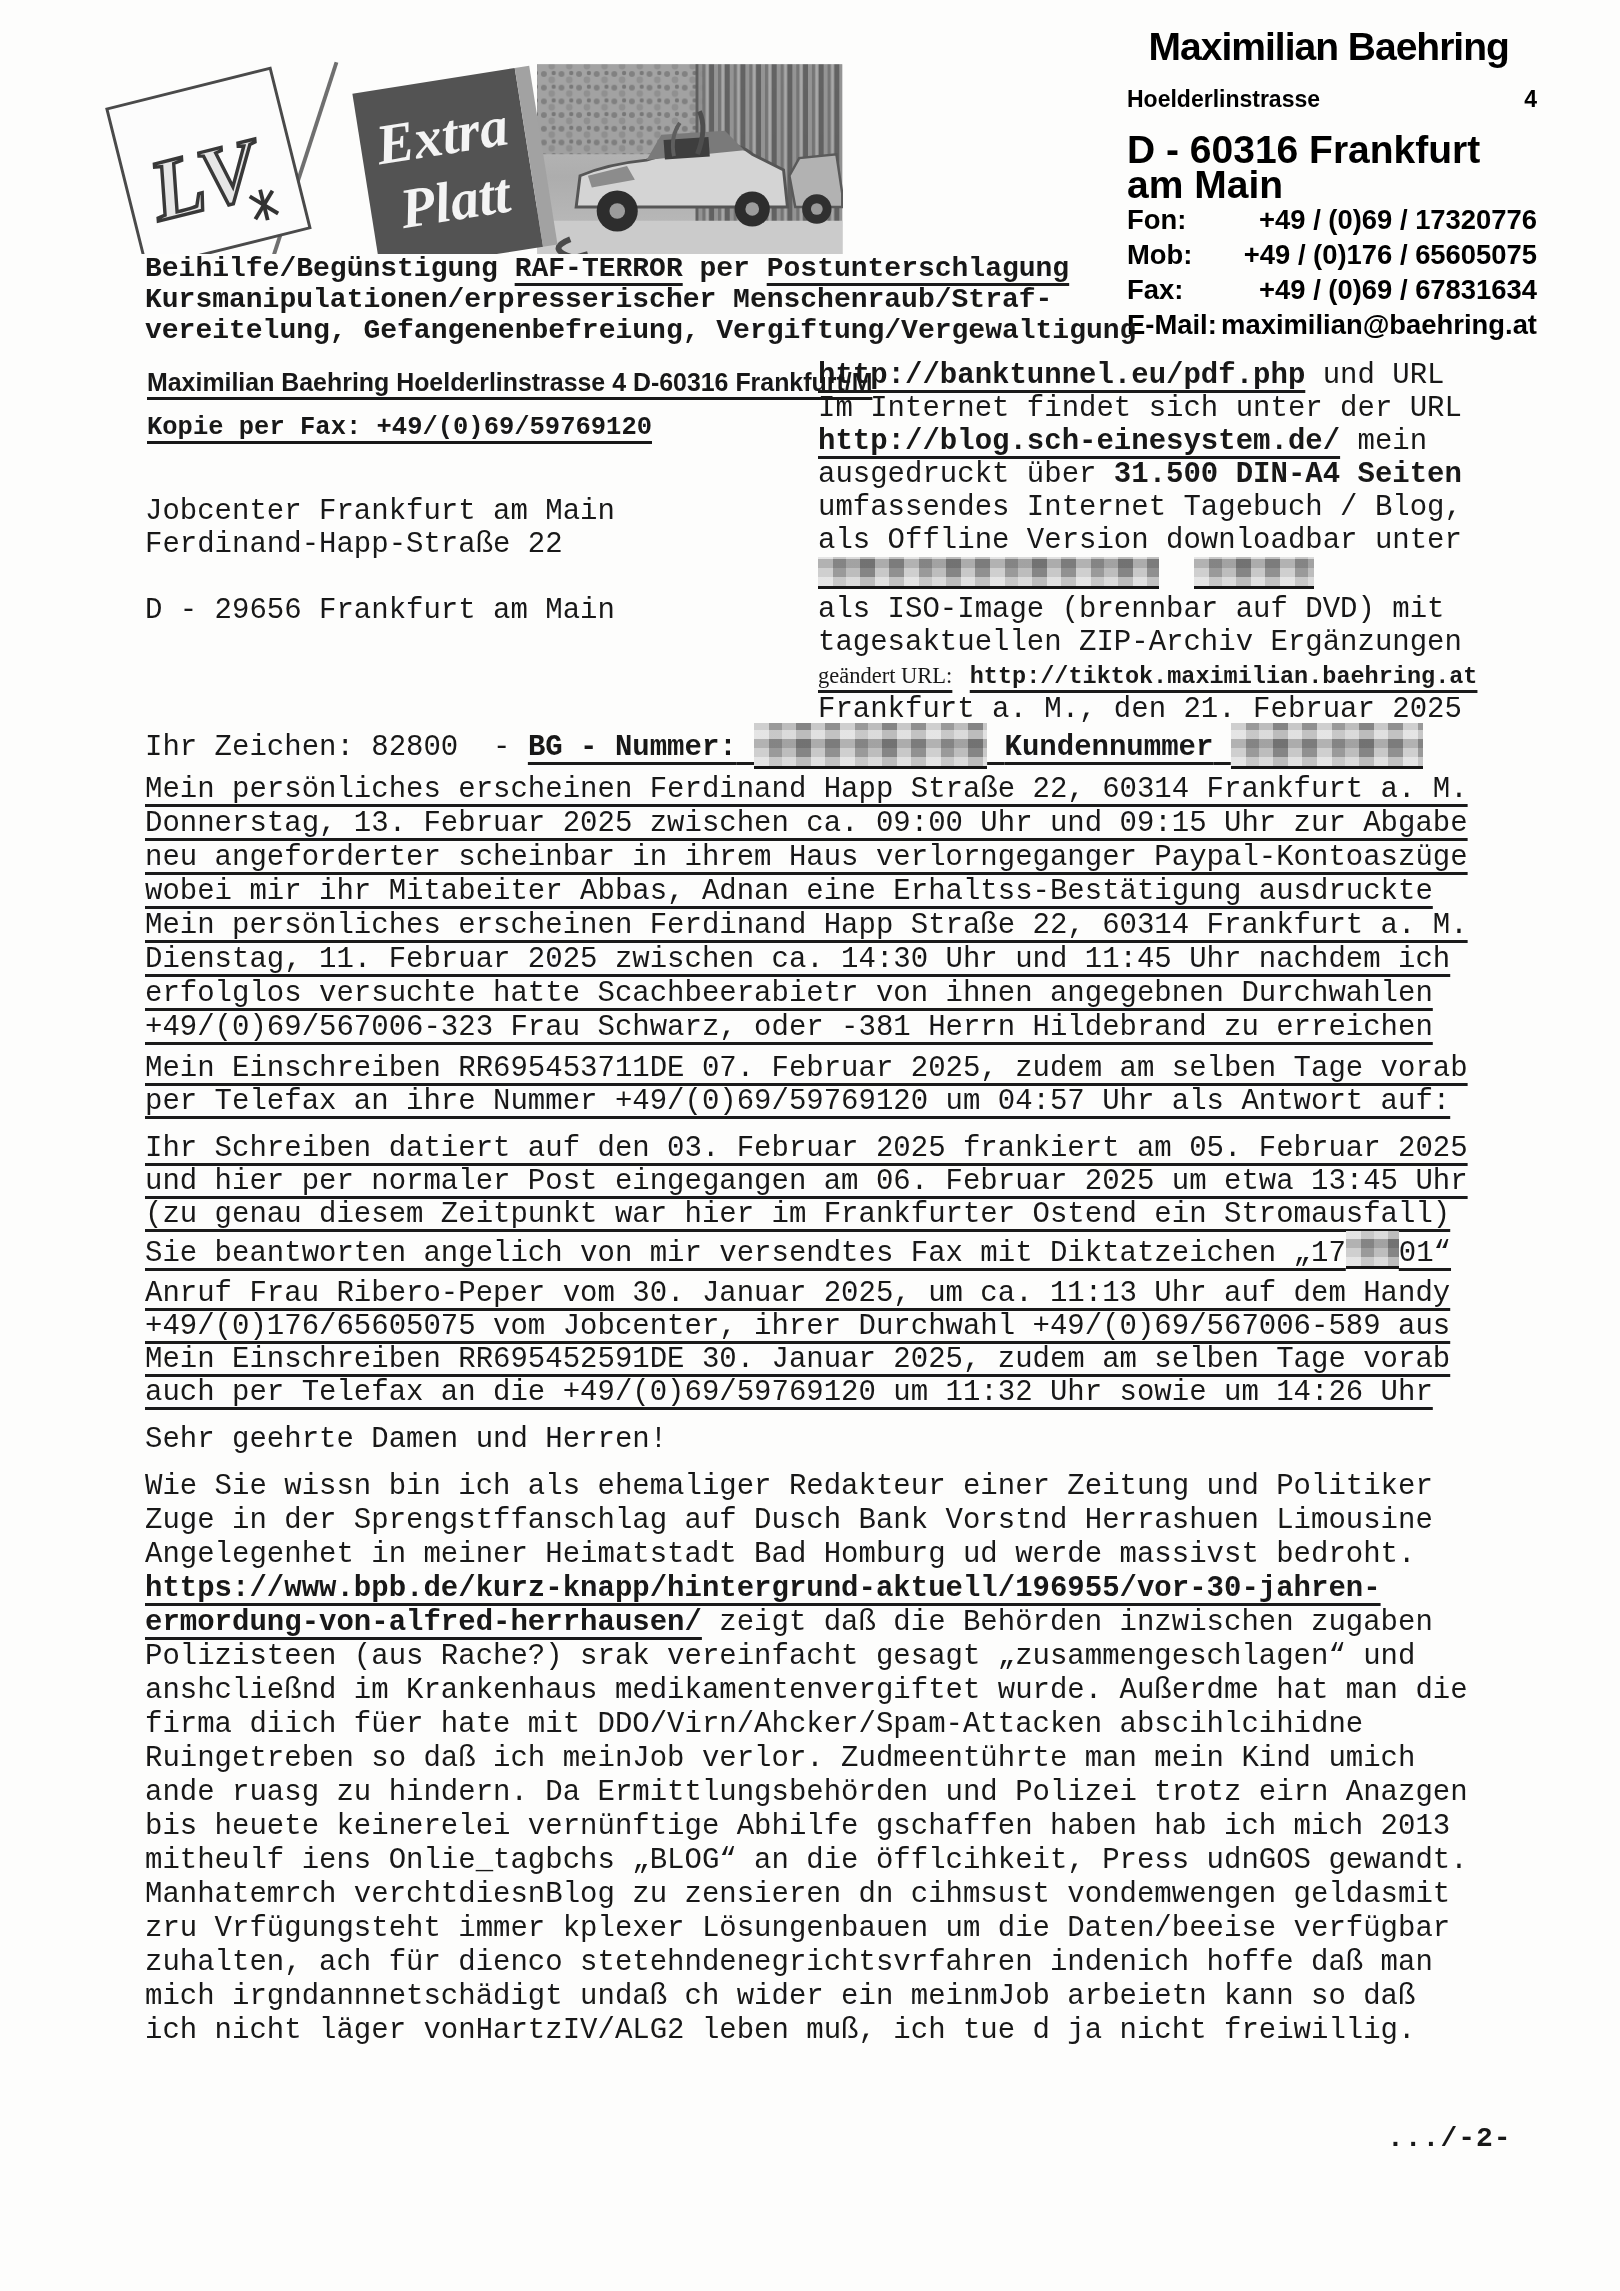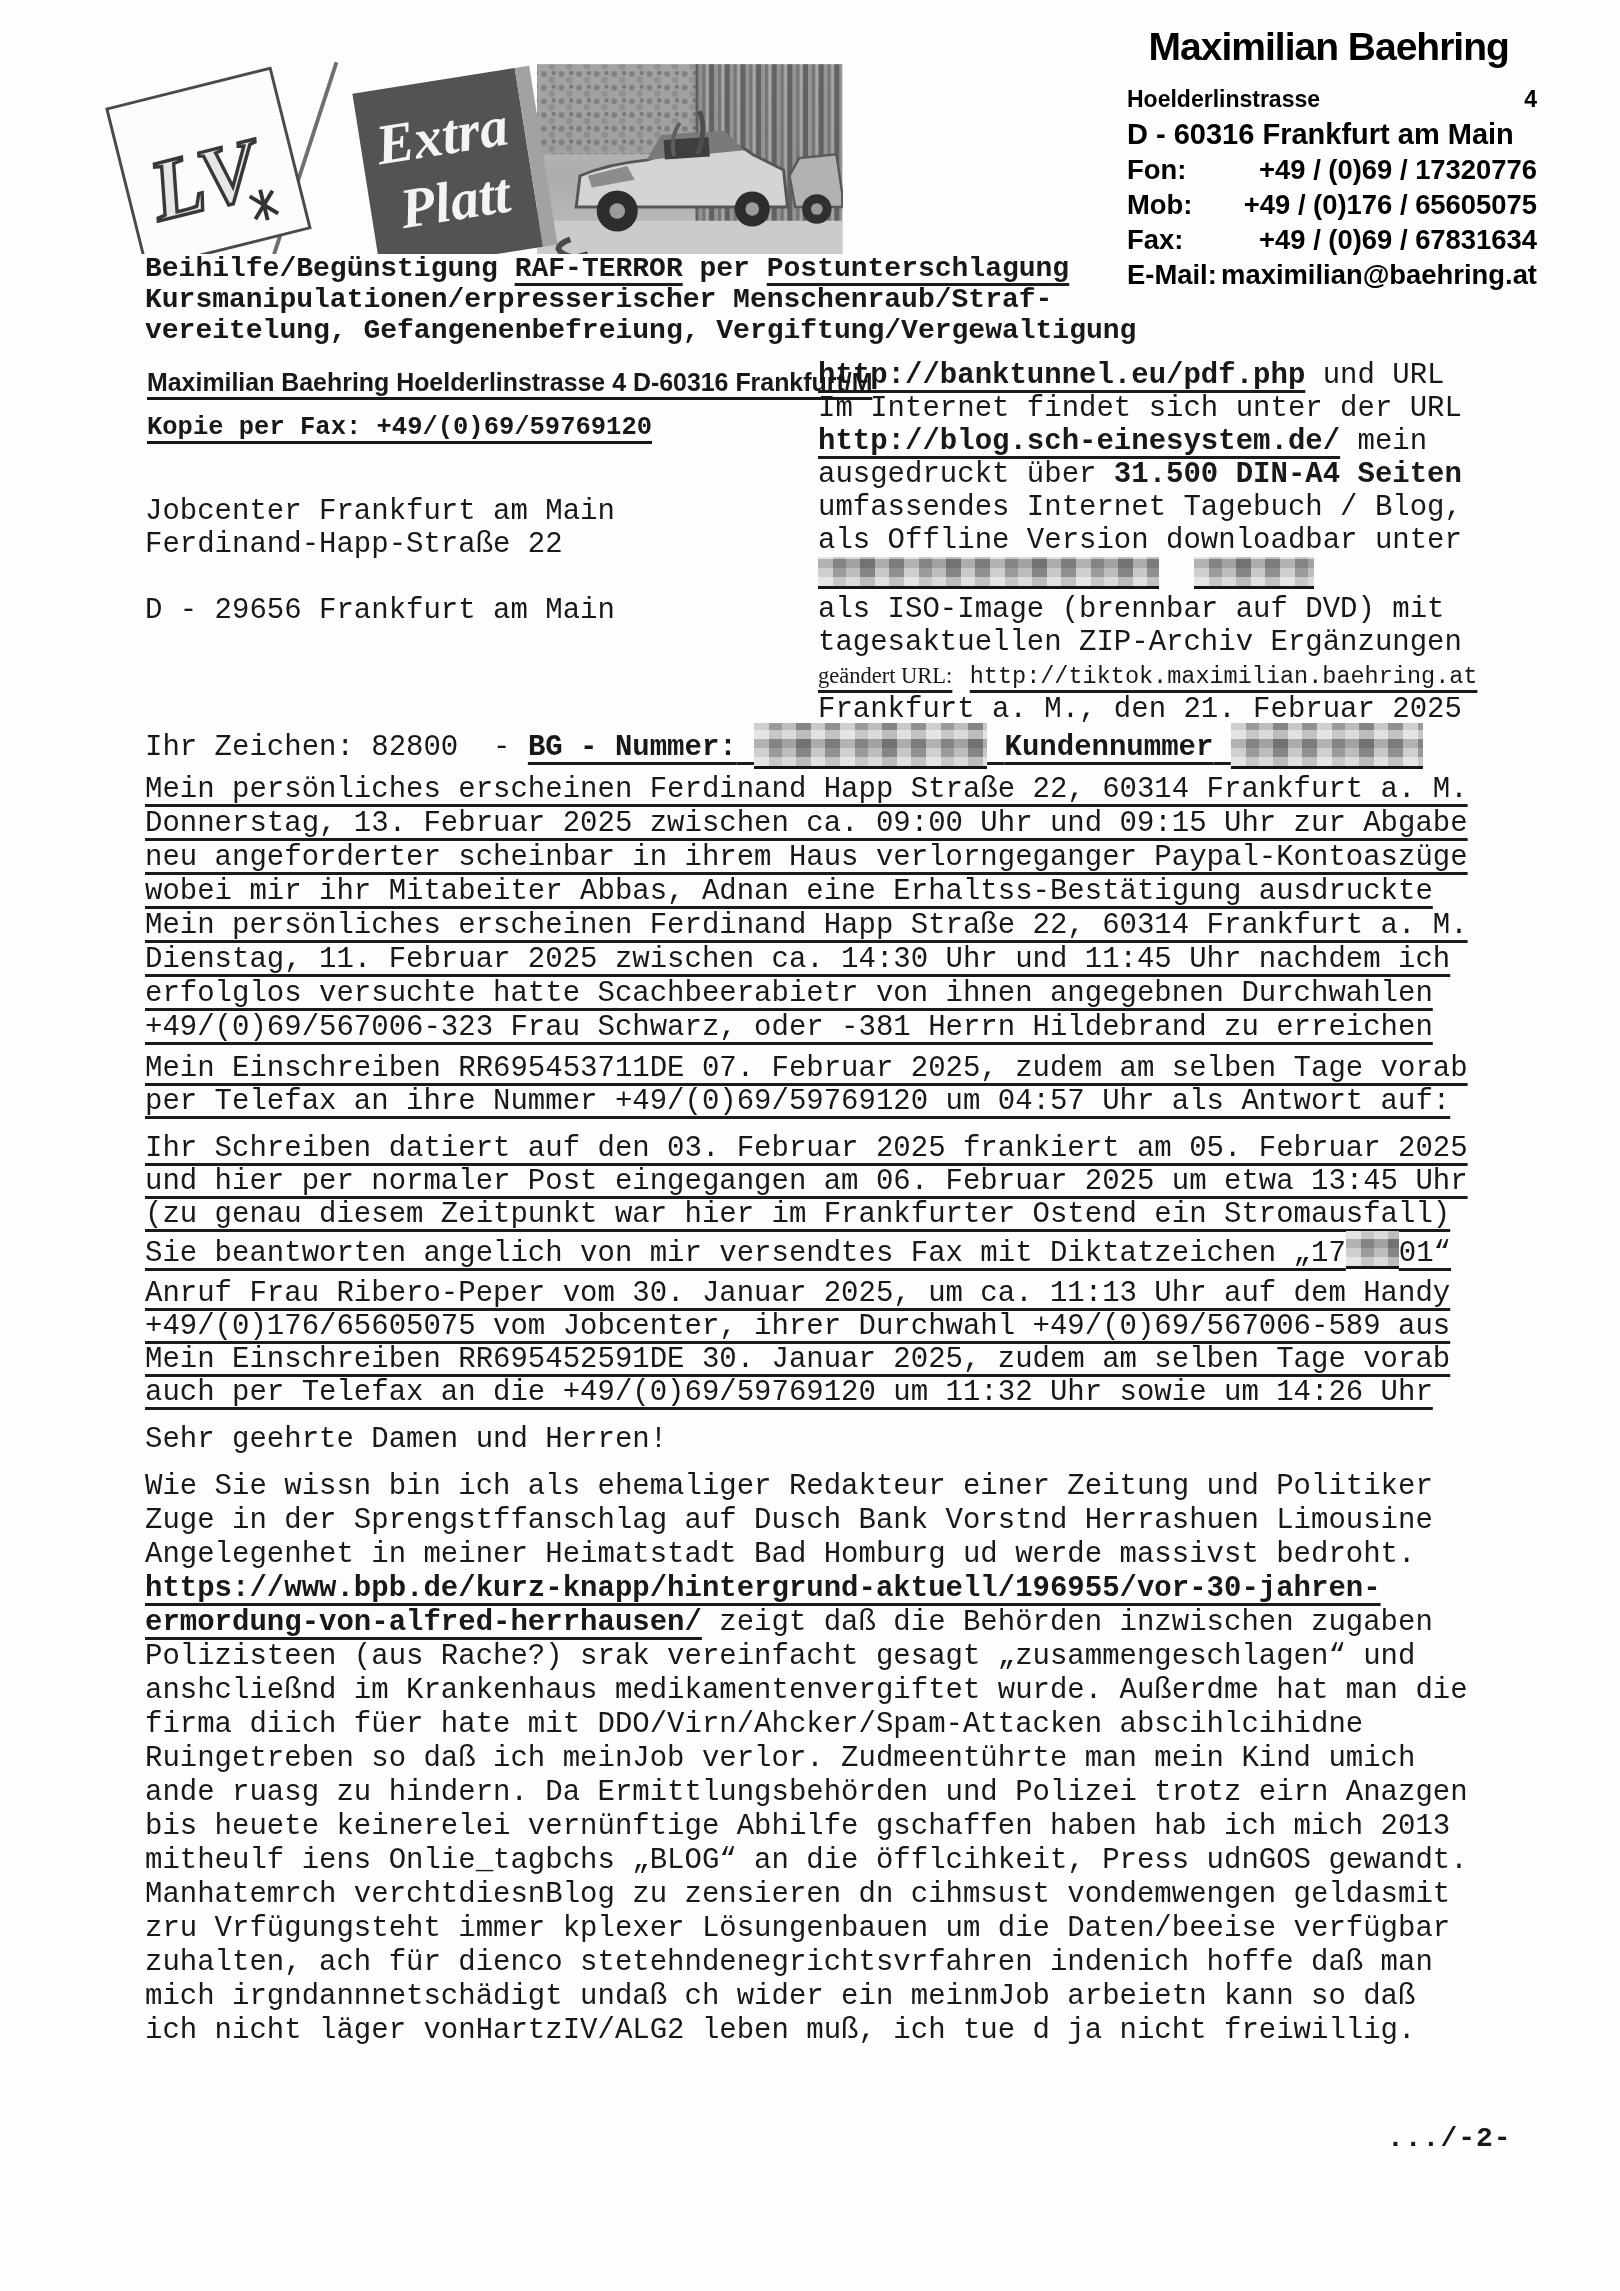--- a/index.html
+++ b/index.html
@@ -4,34 +4,34 @@
 <style>
   html,body{margin:0;padding:0;background:#ffffff;}
   #page{position:relative;width:1620px;height:2292px;background:#fdfdfc;overflow:hidden;
         color:#181818;font-family:"Liberation Mono",monospace;}
   .abs{position:absolute;}
   .mono{font-family:"Liberation Mono",monospace;}
   .line{white-space:pre;line-height:inherit;}
   .b{font-weight:700;}
   .u{text-decoration-line:underline;text-decoration-thickness:2.9px;text-underline-offset:6.9px;text-decoration-color:#1b1b1b;}
   .ul .line{text-decoration-line:underline;text-decoration-thickness:2.9px;text-underline-offset:6.9px;text-decoration-color:#1b1b1b;}
-  .sm{font-size:23.5px;font-weight:400;margin-top:37px;}
+  .sm{font-size:23.5px;font-weight:700;margin-top:37px;}
   .sl{font-family:"Liberation Serif",serif;font-size:22.5px;}
   .redact{display:inline-block;height:29px;vertical-align:-4.9px;
     background-image:
       repeating-linear-gradient(0deg, rgba(255,255,255,.45) 0 8.8px, rgba(0,0,0,0) 8.8px 17.6px, rgba(0,0,0,.14) 17.6px 27.4px),
       repeating-linear-gradient(90deg,#cfcfcf 0 14.7px,#9a9a9a 14.7px 28px,#bdbdbd 28px 42px,#858585 42px 57px,#c8c8c8 57px 71px,#909090 71px 86px);}
   .rul{border-bottom:3.4px solid #151515;}
 
   
   #contact{left:1127px;top:23.5px;width:410px;color:#000000;font-family:"Liberation Sans",sans-serif;font-weight:700;}
   #contact .name{font-size:39px;letter-spacing:-1px;margin-left:21.6px;line-height:45px;white-space:nowrap;}
   #contact .row{display:flex;justify-content:space-between;white-space:nowrap;}
   #contact .street{font-size:23px;margin-top:13.7px;line-height:35px;}
-  #contact .city{font-size:29px;line-height:35px;margin-top:0;}
+  #contact .city{font-size:39px;line-height:35px;margin-top:15px;}
   #contact .crow{font-size:27.4px;line-height:34px;margin-top:1px;}
 
   
   #accusation{left:145px;top:253px;font-size:28px;font-weight:700;line-height:31px;}
   #sender-line{left:147px;top:367px;font-family:"Liberation Sans",sans-serif;font-weight:700;font-size:26.5px;
                transform:scaleX(.94);transform-origin:left top;white-space:nowrap;
                text-decoration:underline;text-decoration-thickness:2.5px;text-underline-offset:5.9px;}
   #fax-copy{left:147px;top:413px;font-size:25.5px;font-weight:700;
             text-decoration:underline;text-decoration-thickness:2.5px;text-underline-offset:6.9px;}
   #recipient{left:145px;top:495px;font-size:29px;line-height:33px;}

